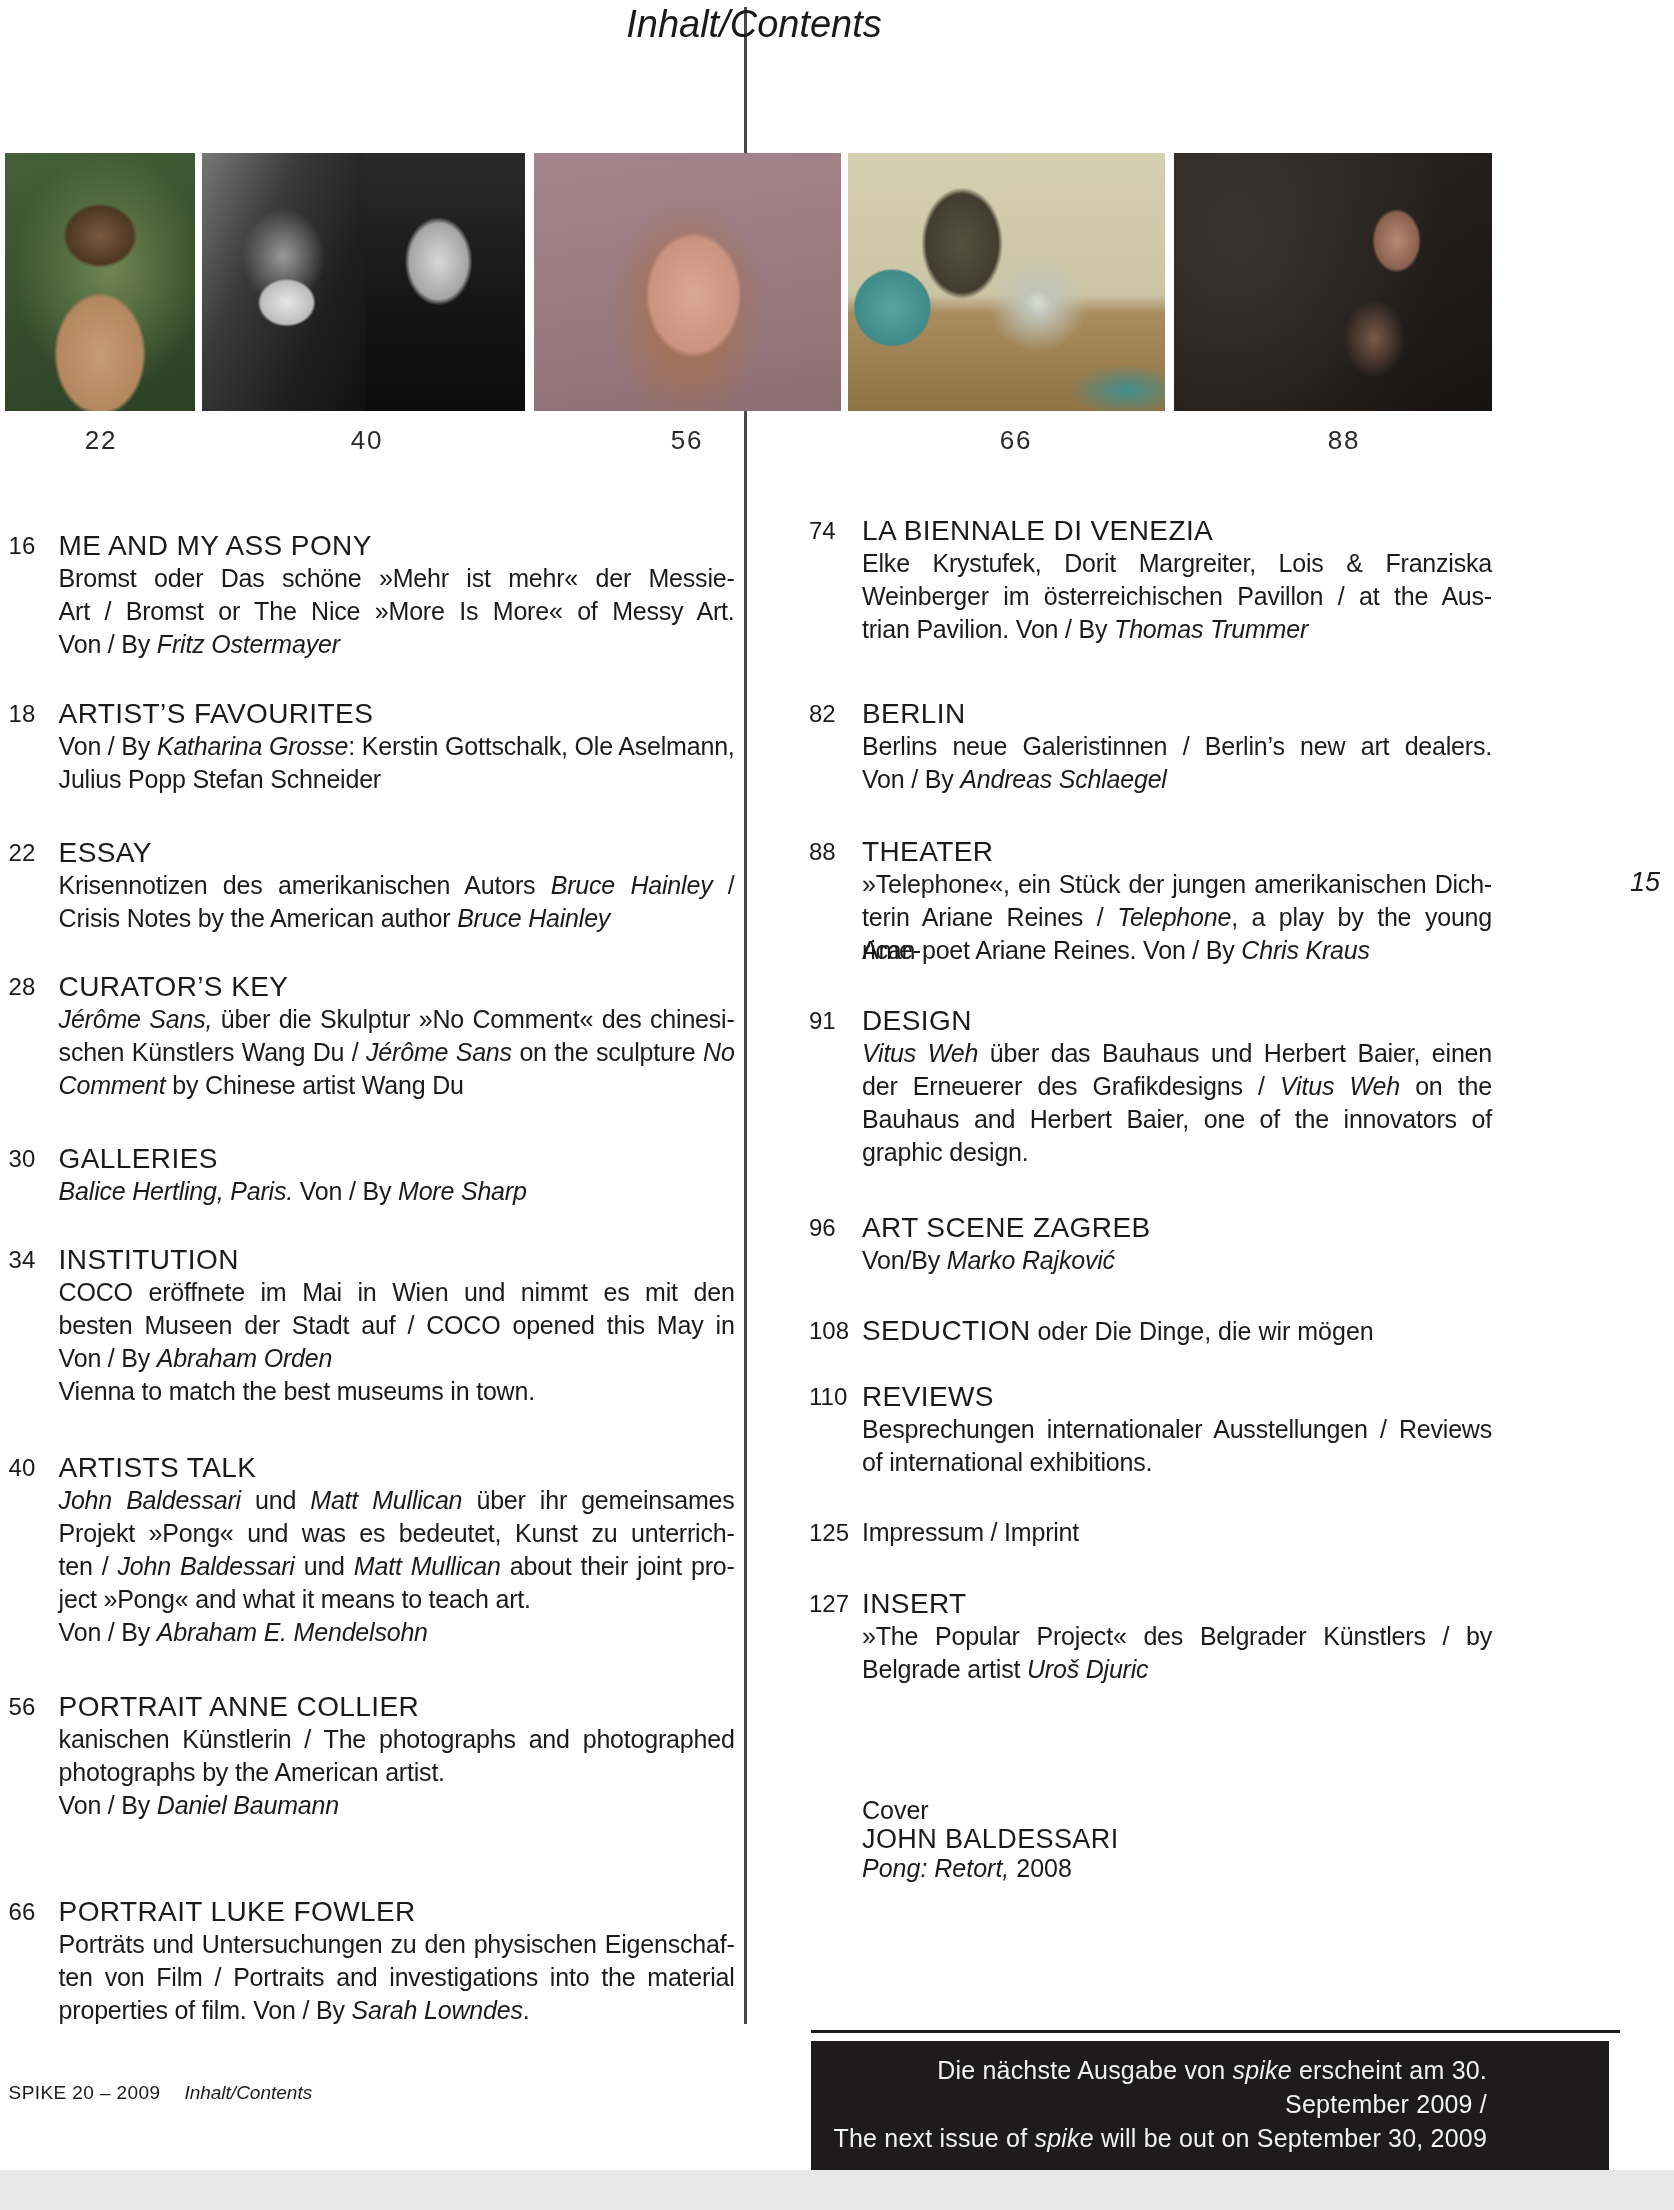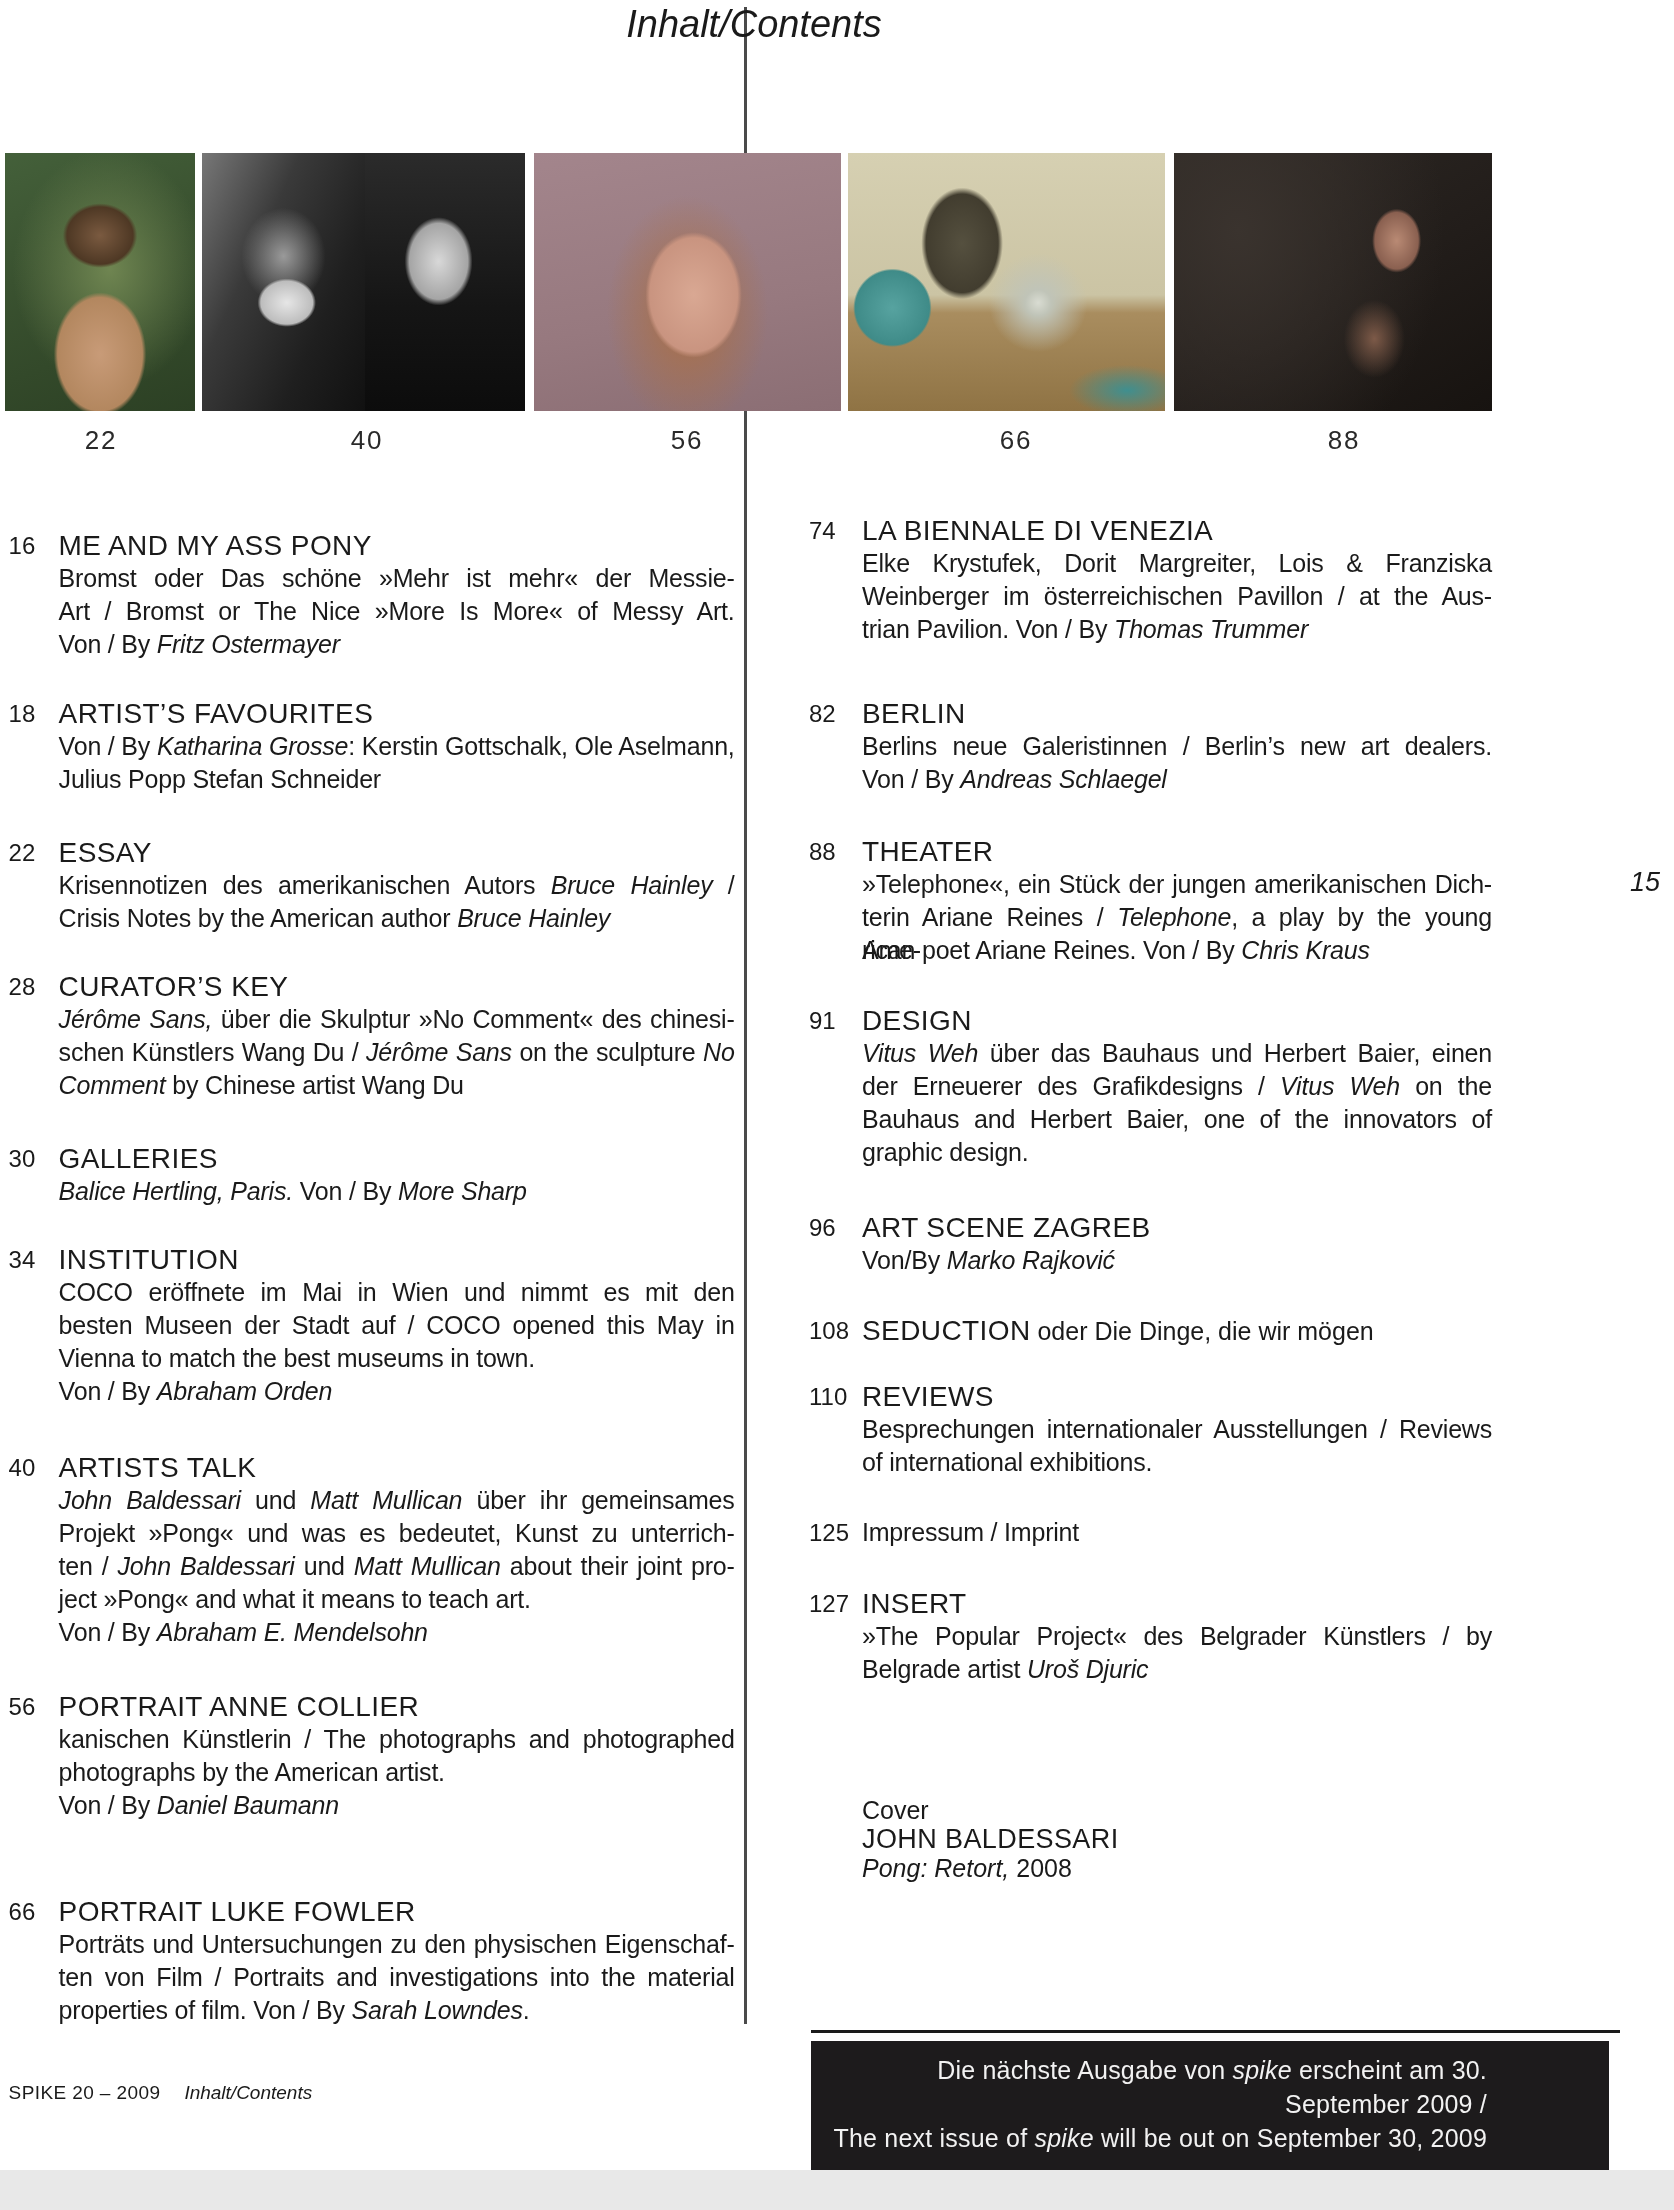--- a/index.html
+++ b/index.html
@@ -150,22 +150,22 @@
           <div class="title-line"><span class="etitle">GALLERIES</span></div>
           <div class="line"><i>Balice Hertling, Paris.</i><span> Von / By </span><i>More Sharp</i></div>
         </div>
       </div>
       <div class="entry left-col" style="top: 1243px;">
         <div class="num">34</div>
         <div class="ebody">
           <div class="title-line"><span class="etitle">INSTITUTION</span></div>
           <div class="line j"><span>COCO eröffnete im Mai in Wien und nimmt es mit den</span></div>
           <div class="line j"><span>besten Museen der Stadt auf / COCO opened this May in</span></div>
+          <div class="line"><span>Von / By </span><i>Abraham Orden</i></div>
           <div class="line"><span>Vienna to match the best museums in town.</span></div>
-          <div class="line"><span>Von / By </span><i>Abraham Orden</i></div>
         </div>
       </div>
       <div class="entry left-col" style="top: 1451px;">
         <div class="num">40</div>
         <div class="ebody">
           <div class="title-line"><span class="etitle">ARTISTS TALK</span></div>
           <div class="line j"><i>John Baldessari</i><span> und </span><i>Matt Mullican</i><span> über ihr gemeinsames</span></div>
           <div class="line j"><span>Projekt »Pong« und was es bedeutet, Kunst zu unterrich-</span></div>
           <div class="line j"><span>ten / </span><i>John Baldessari</i><span> und </span><i>Matt Mullican</i><span> about their joint pro-</span></div>
           <div class="line"><span>ject »Pong« and what it means to teach art.</span></div>

